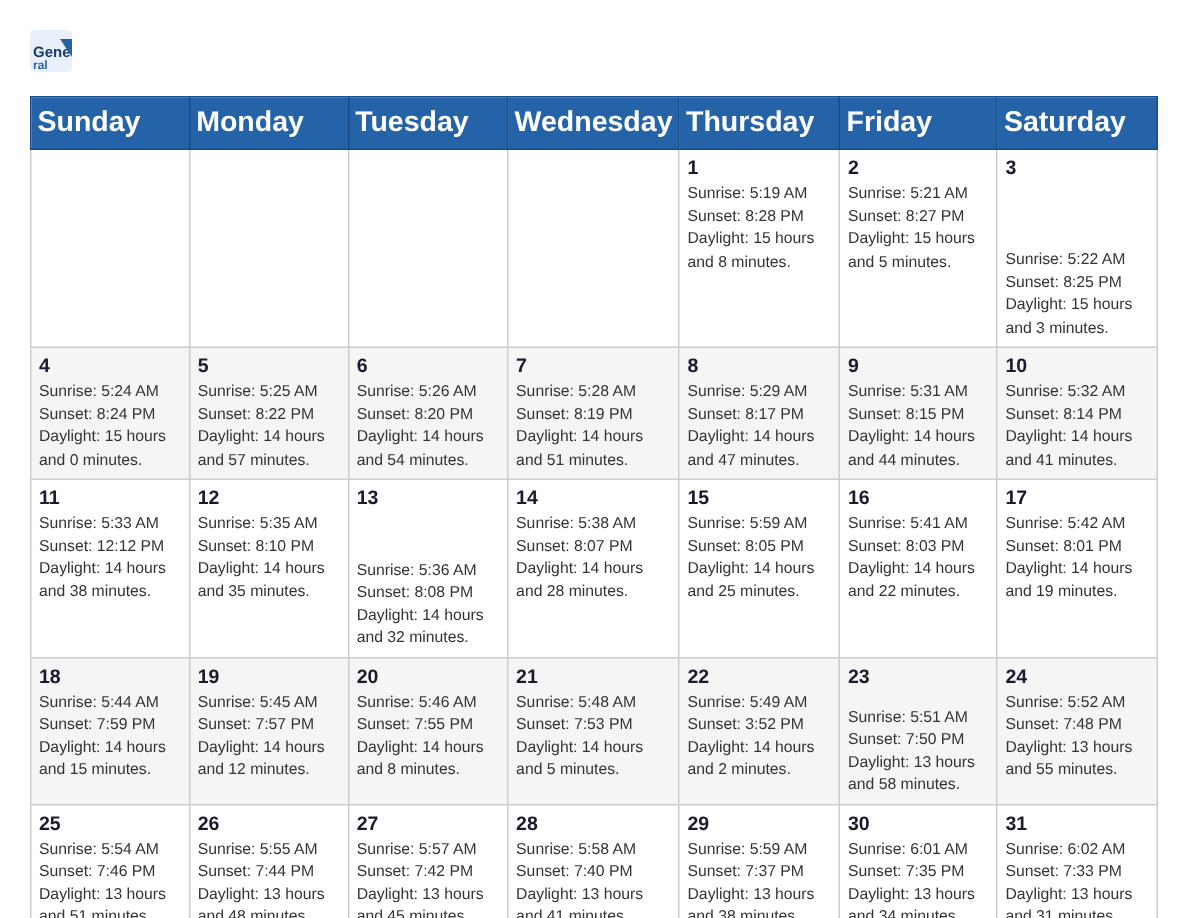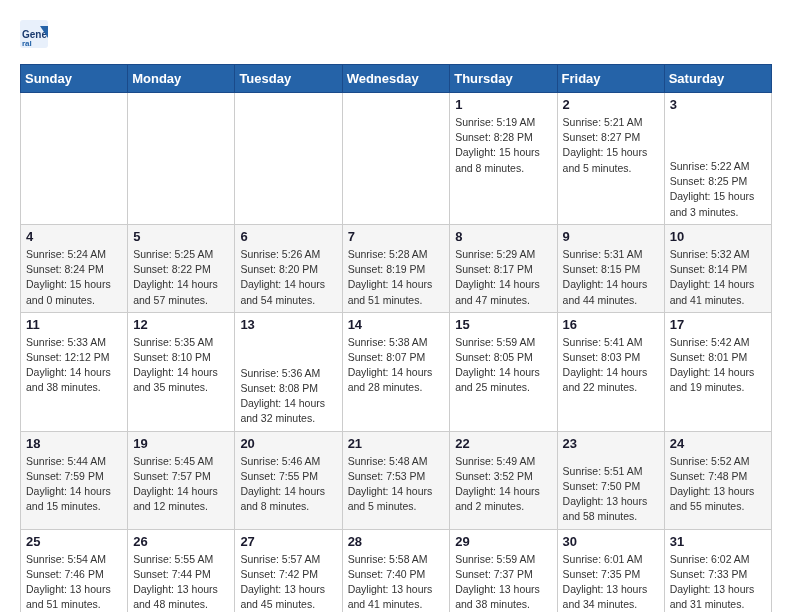--- a/index.html
+++ b/index.html
@@ -40,21 +40,21 @@
     .calendar {
       width: 100%;
       border-collapse: collapse;
       font-size: 11px;
     }
     .calendar thead th {
       background: #2563a8;
       color: #fff;
       padding: 6px 4px;
       text-align: left;
-      font-size: 13px;
+      font-size: 19px;
       font-weight: bold;
       border: 1px solid #1a4a8a;
     }
     .calendar tbody td {
       vertical-align: top;
       border: 1px solid #ccc;
       padding: 4px 5px;
       width: 108px;
       min-height: 80px;
       background: #fff;

